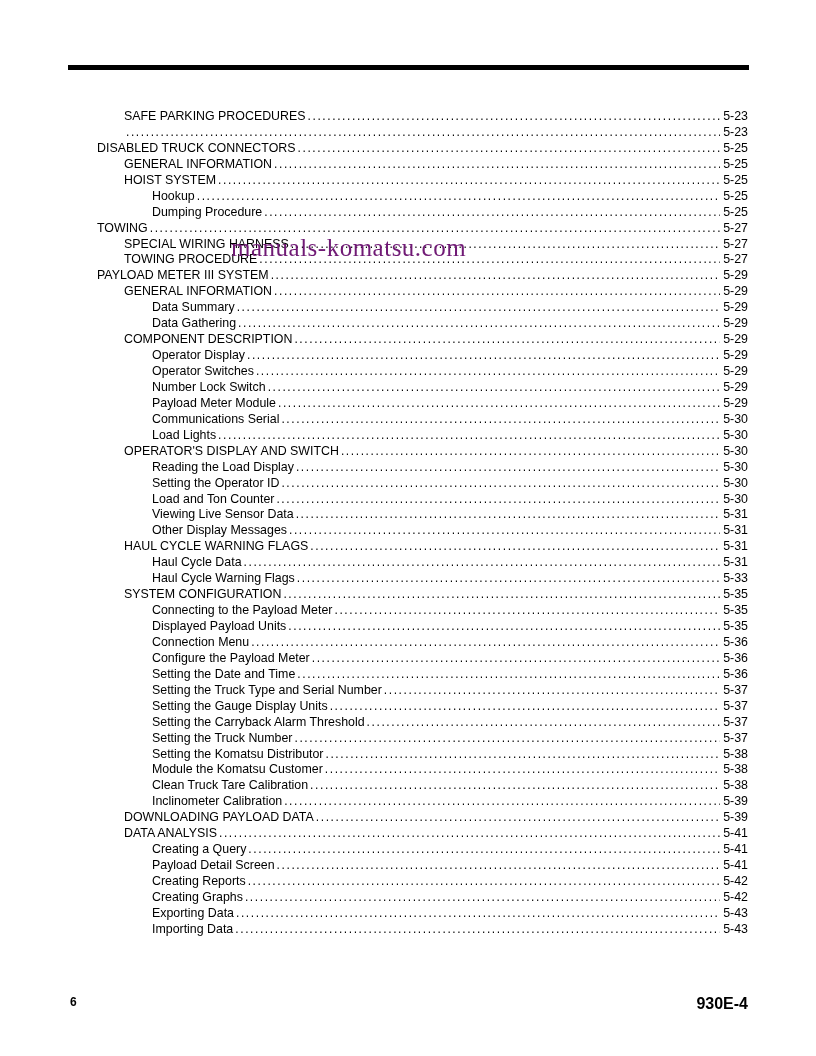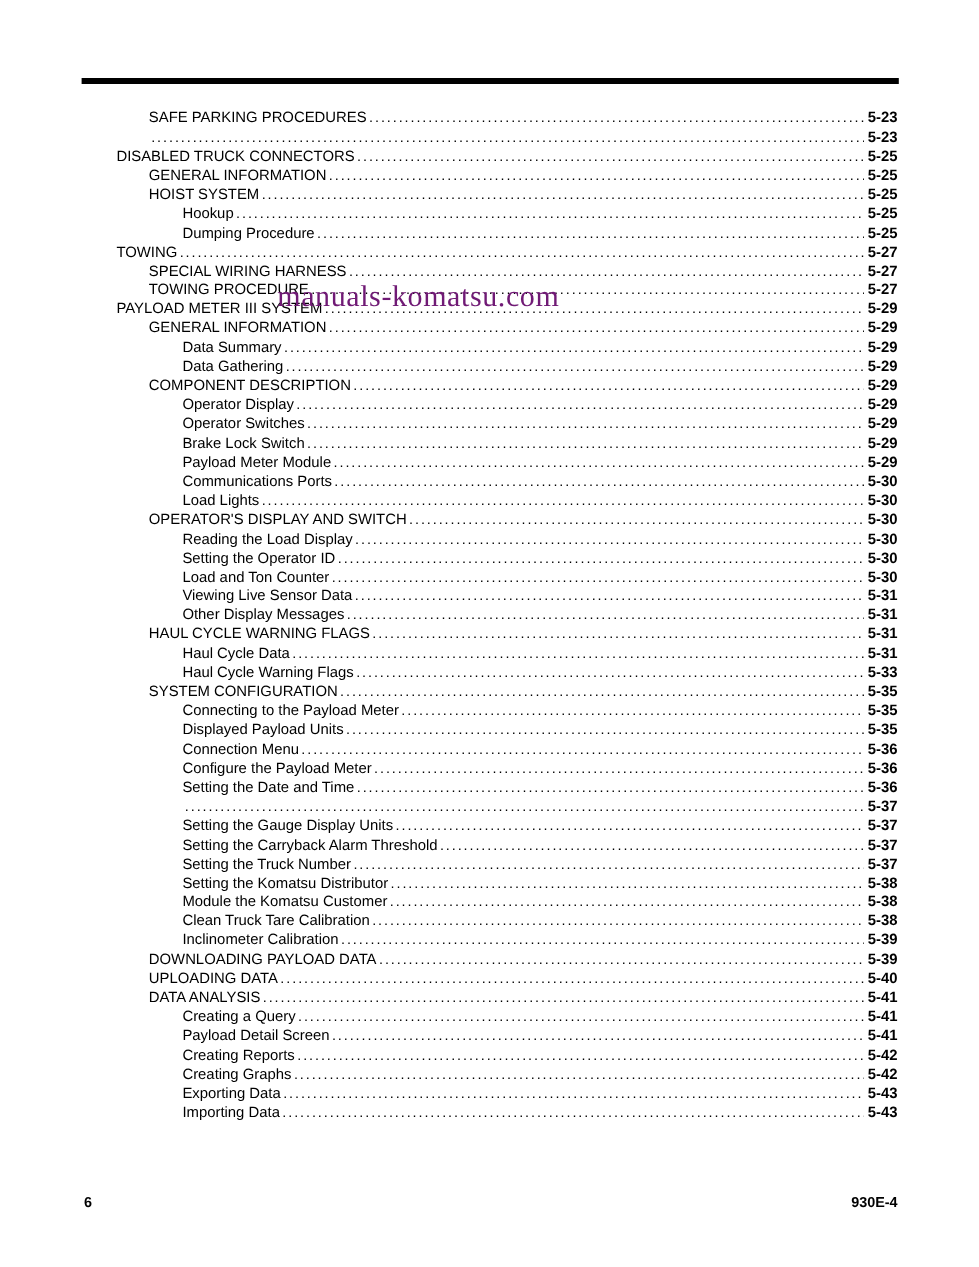--- a/index.html
+++ b/index.html
@@ -39,41 +39,42 @@
     white-space:nowrap;
     margin:0 3px 0 2px;
     min-width:10px;
   }
   .dots::after{
     content:"......................................................................................................................................................................................";
     letter-spacing:1.6px;
     font-size:12px;
   }
   .pagenum{
-    font-weight:bold;
+    font-weight:normal;
     white-space:nowrap;
+    margin-top:18px;
   }
   .watermark{
     position:absolute;
     left:231px;top:234px;
     font-family:"Liberation Serif", serif;
     font-size:25px;
     color:#701a75;
     letter-spacing:0.5px;
   }
   .footer-left{
     position:absolute;
     left:70px;top:995px;
     font-size:12px;
     font-weight:bold;
   }
   .footer-right{
     position:absolute;
     right:68px;top:995px;
-    font-size:12px;
+    font-size:16px;
     font-weight:bold;
   }
 </style>
 </head>
 <body>
 
 <div class="page">
   <div class="top-rule"></div>
 
   <div class="toc" id="toc">
@@ -155,31 +156,31 @@
         <span class="label">Operator Display</span>
         <span class="dots"></span>
         <span class="pagenum">5-29</span>
       </div>
       <div class="entry indent-2">
         <span class="label">Operator Switches</span>
         <span class="dots"></span>
         <span class="pagenum">5-29</span>
       </div>
       <div class="entry indent-2">
-        <span class="label">Brake Lock Switch</span>
+        <span class="label">Number Lock Switch</span>
         <span class="dots"></span>
         <span class="pagenum">5-29</span>
       </div>
       <div class="entry indent-2">
         <span class="label">Payload Meter Module</span>
         <span class="dots"></span>
         <span class="pagenum">5-29</span>
       </div>
       <div class="entry indent-2">
-        <span class="label">Communications Ports</span>
+        <span class="label">Communications Serial</span>
         <span class="dots"></span>
         <span class="pagenum">5-30</span>
       </div>
       <div class="entry indent-2">
         <span class="label">Load Lights</span>
         <span class="dots"></span>
         <span class="pagenum">5-30</span>
       </div>
       <div class="entry indent-1">
         <span class="label">OPERATOR'S DISPLAY AND SWITCH</span>
@@ -250,20 +251,21 @@
         <span class="label">Configure the Payload Meter</span>
         <span class="dots"></span>
         <span class="pagenum">5-36</span>
       </div>
       <div class="entry indent-2">
         <span class="label">Setting the Date and Time</span>
         <span class="dots"></span>
         <span class="pagenum">5-36</span>
       </div>
       <div class="entry indent-2">
+        <span class="label">Setting the Truck Type and Serial Number</span>
         <span class="dots"></span>
         <span class="pagenum">5-37</span>
       </div>
       <div class="entry indent-2">
         <span class="label">Setting the Gauge Display Units</span>
         <span class="dots"></span>
         <span class="pagenum">5-37</span>
       </div>
       <div class="entry indent-2">
         <span class="label">Setting the Carryback Alarm Threshold</span>
@@ -292,25 +294,20 @@
       </div>
       <div class="entry indent-2">
         <span class="label">Inclinometer Calibration</span>
         <span class="dots"></span>
         <span class="pagenum">5-39</span>
       </div>
       <div class="entry indent-1">
         <span class="label">DOWNLOADING PAYLOAD DATA</span>
         <span class="dots"></span>
         <span class="pagenum">5-39</span>
-      </div>
-      <div class="entry indent-1">
-        <span class="label">UPLOADING DATA</span>
-        <span class="dots"></span>
-        <span class="pagenum">5-40</span>
       </div>
       <div class="entry indent-1">
         <span class="label">DATA ANALYSIS</span>
         <span class="dots"></span>
         <span class="pagenum">5-41</span>
       </div>
       <div class="entry indent-2">
         <span class="label">Creating a Query</span>
         <span class="dots"></span>
         <span class="pagenum">5-41</span>

